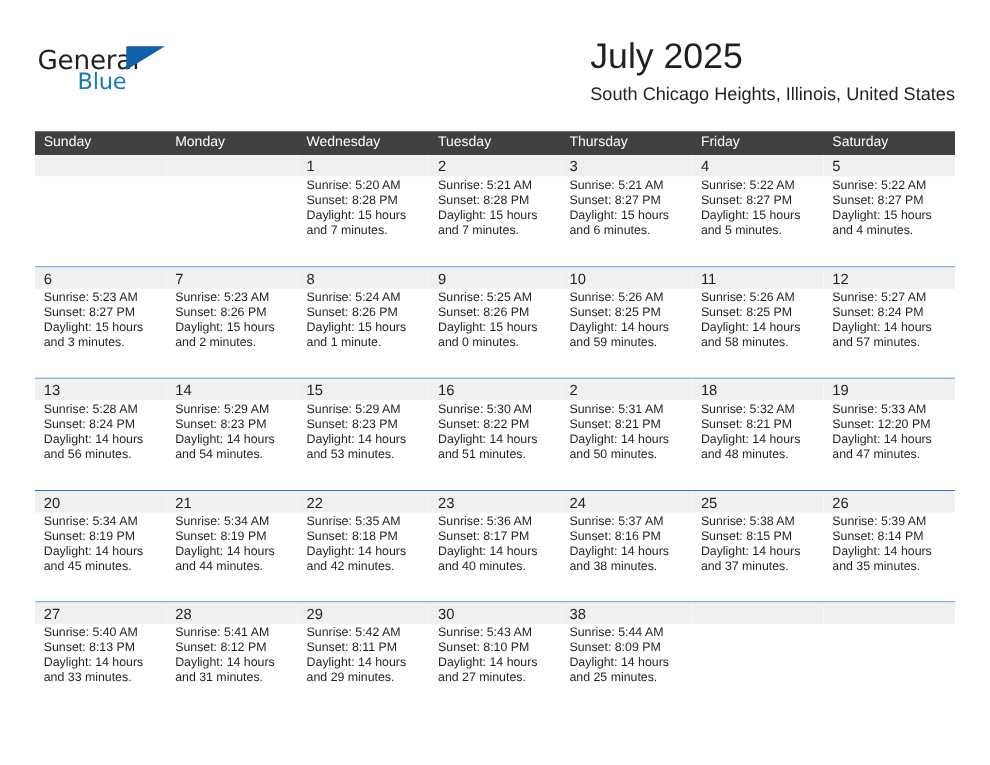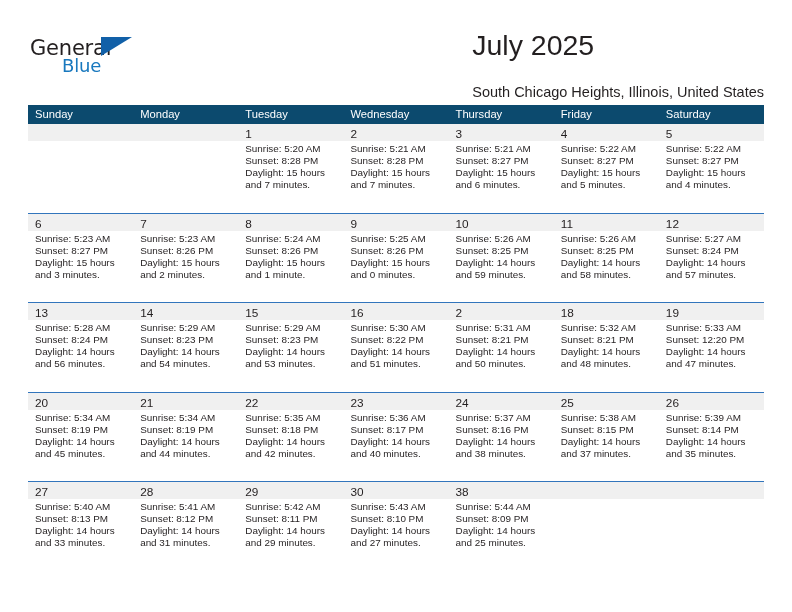--- a/index.html
+++ b/index.html
@@ -72,38 +72,38 @@
   }
   .cal-title {
     font-size: 28.5px;
     font-weight: normal;
     color: #231f20;
     line-height: 34px;
     letter-spacing: 0px;
     white-space: nowrap;
   }
   .cal-subtitle {
-    margin-top: 21px;
+    margin-top: 5px;
     font-size: 14.5px;
     font-weight: normal;
     color: #231f20;
     line-height: 18px;
     white-space: nowrap;
   }
 
   
   .calendar {
     position: absolute;
     left: 28px;
     top: 105px;
     width: 736px;
   }
   .weekdays {
     display: flex;
-    background: #0c4a6e;
+    background: #404040;
     height: 19px;
   }
   .weekday {
     flex: 1 1 0;
     color: #ffffff;
     font-size: 11.2px;
     line-height: 19px;
     padding-left: 7px;
     box-sizing: border-box;
     white-space: nowrap;
@@ -161,22 +161,22 @@
       <div class="cal-title">July 2025</div>
       <div class="cal-subtitle">South Chicago Heights, Illinois, United States</div>
     </div>
 
   </div>
 
   <div class="calendar">
     <div class="weekdays">
         <div class="weekday">Sunday</div>
         <div class="weekday">Monday</div>
+        <div class="weekday">Wednesday</div>
         <div class="weekday">Tuesday</div>
-        <div class="weekday">Wednesday</div>
         <div class="weekday">Thursday</div>
         <div class="weekday">Friday</div>
         <div class="weekday">Saturday</div>
       </div>
     <div id="weeks-container">
         <div class="week first">
           <div class="daycell empty">
             <div class="daynum-strip"><span class="daynum"></span></div>
           </div>
           <div class="daycell empty">

